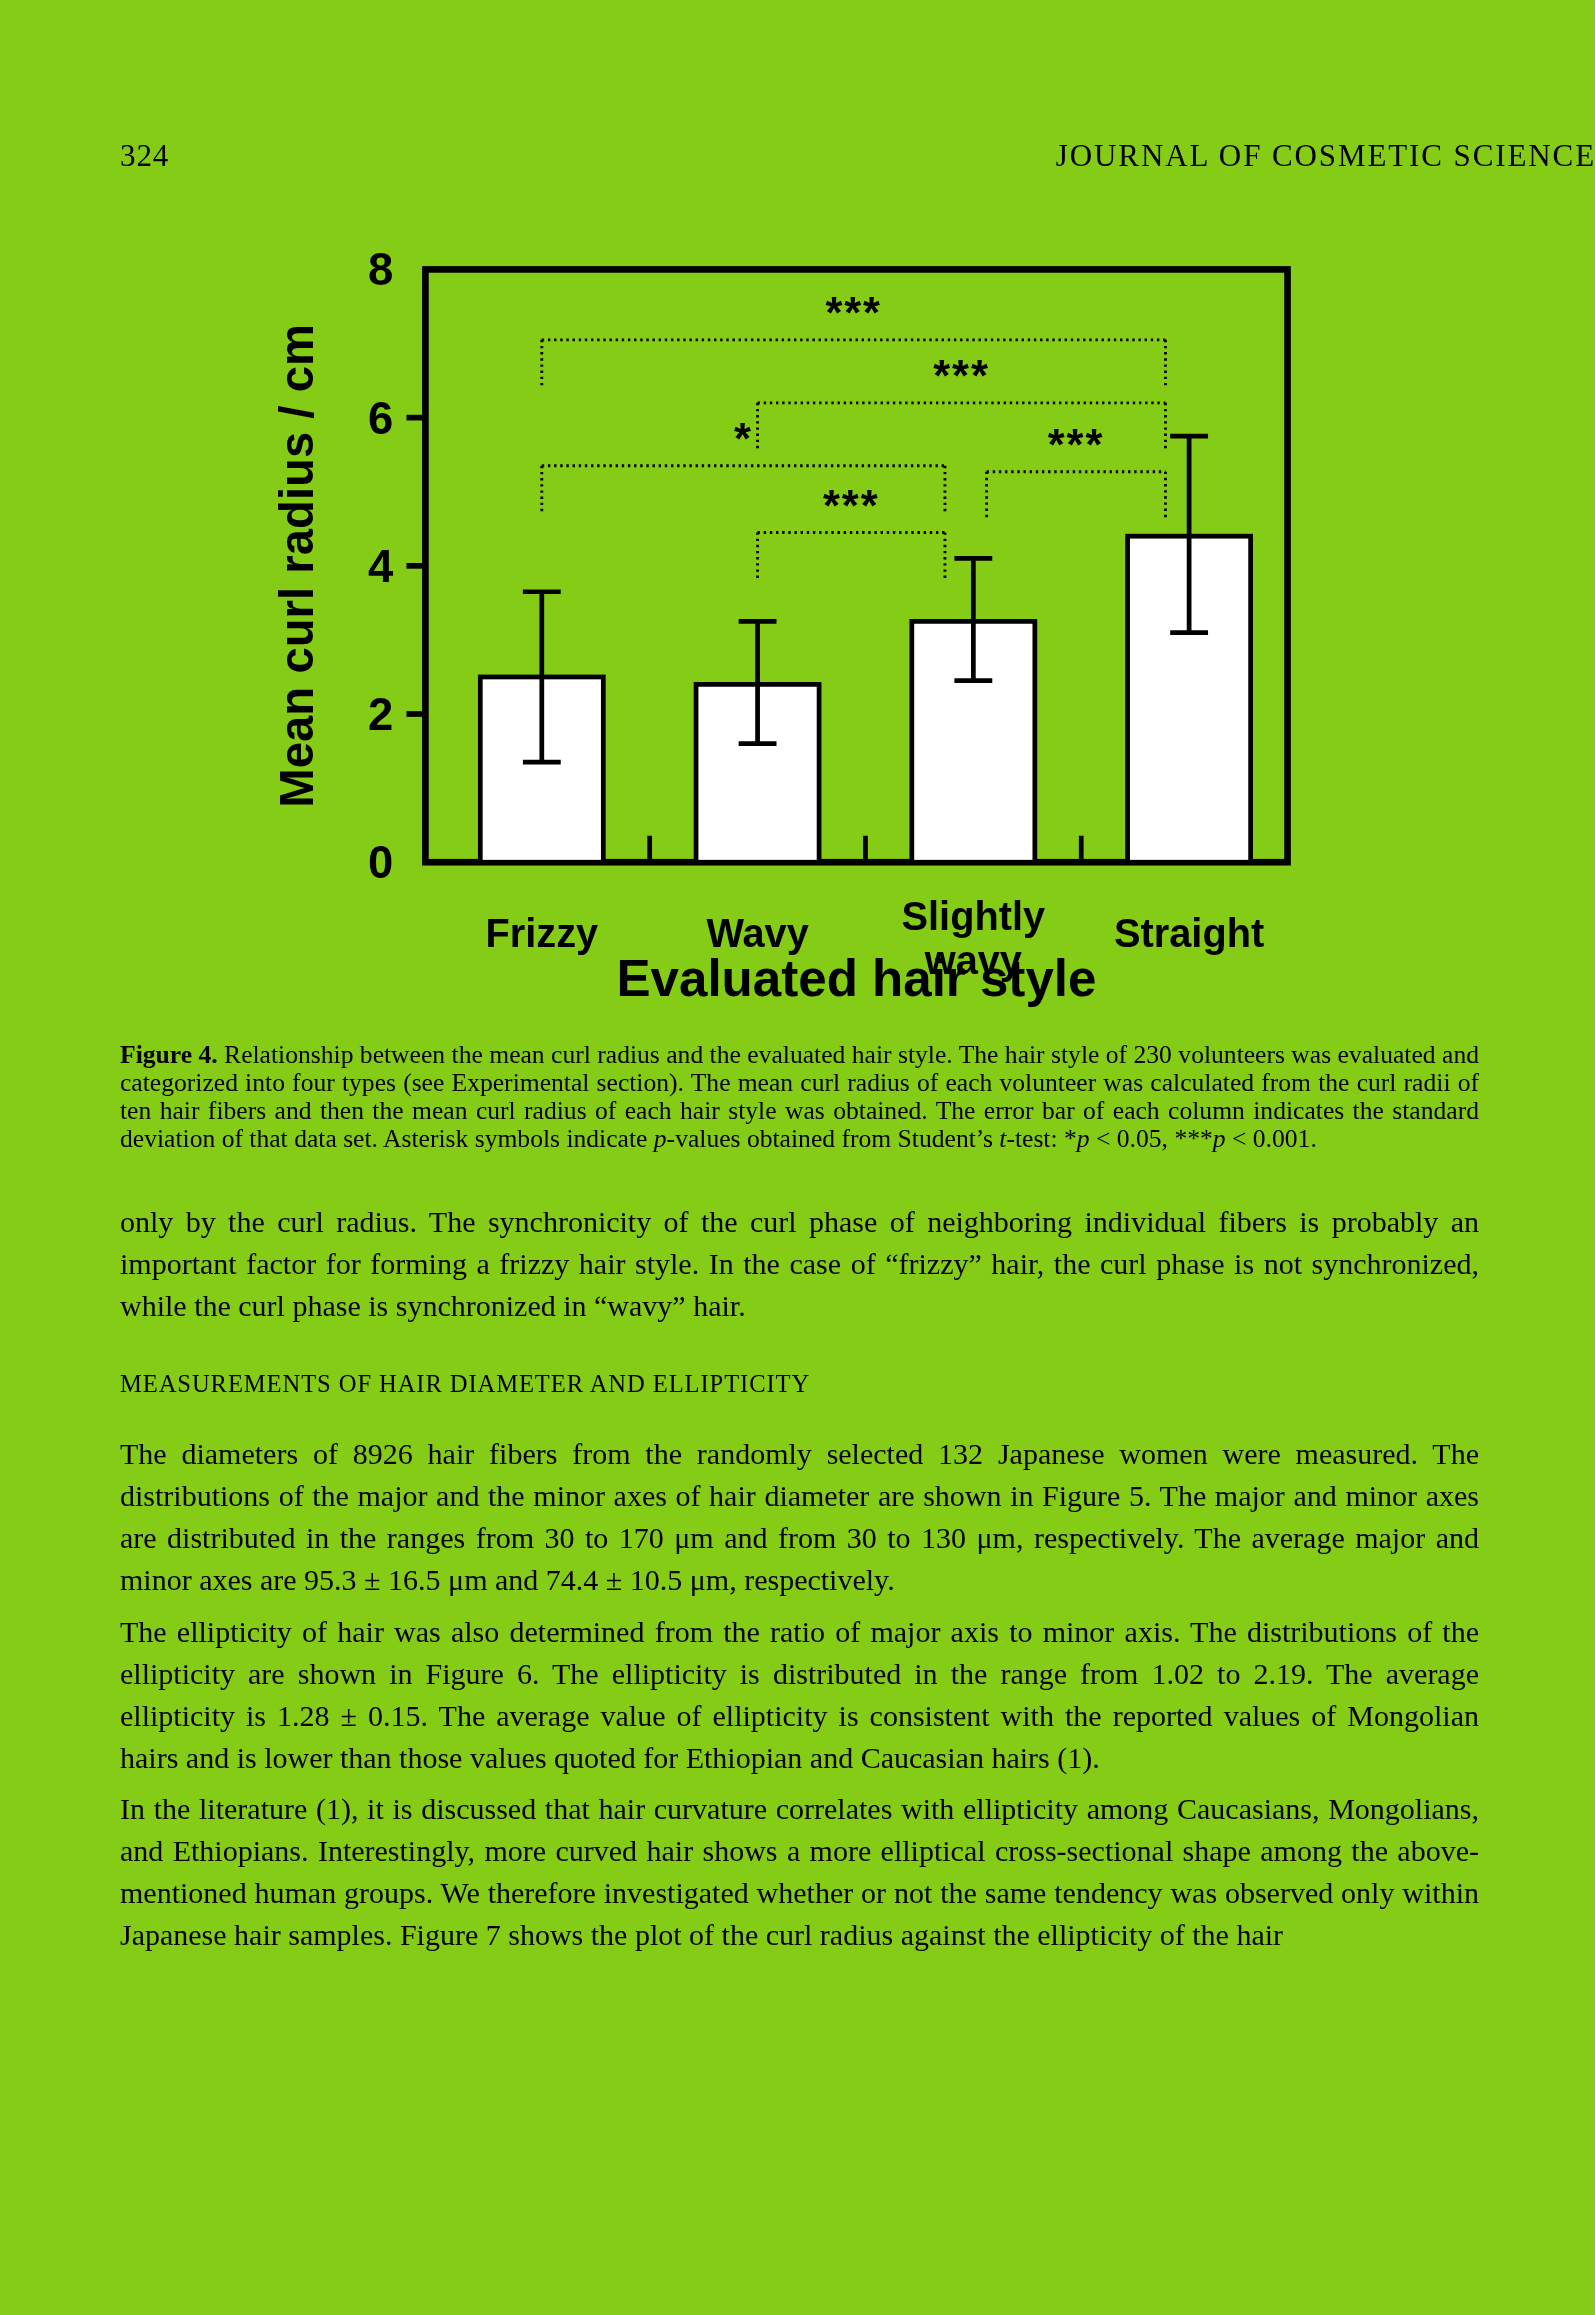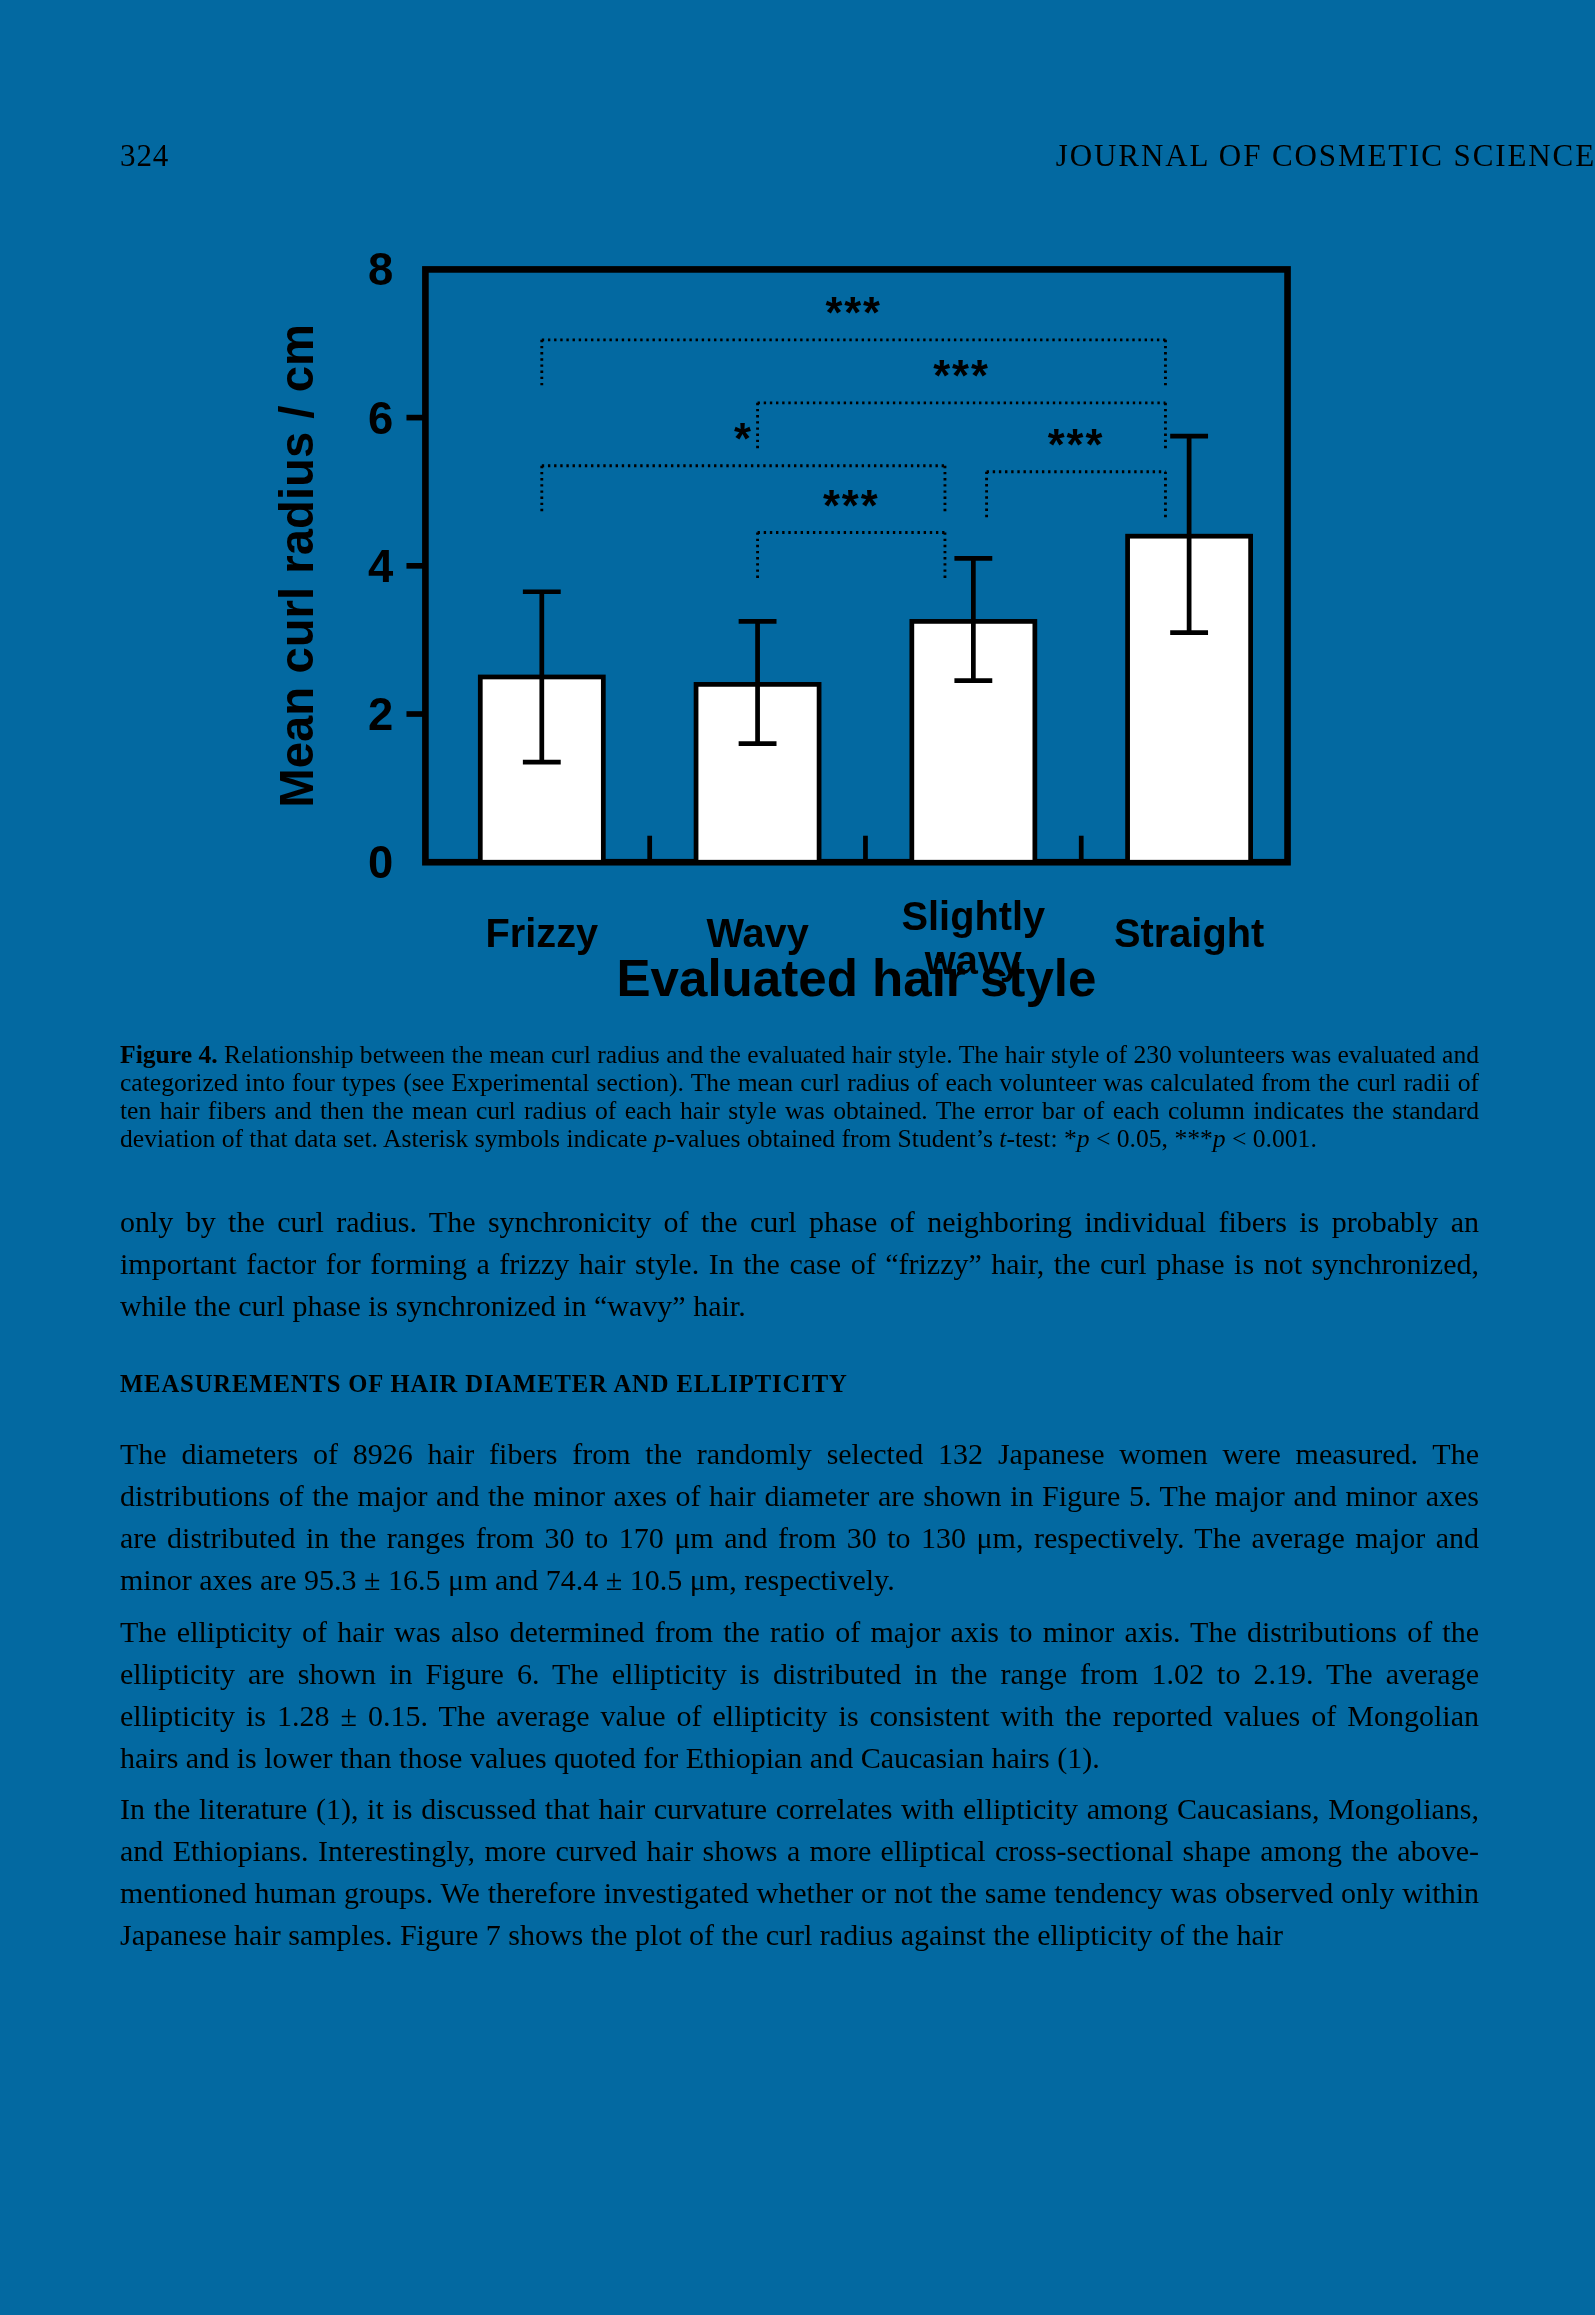--- a/index.html
+++ b/index.html
@@ -1,19 +1,19 @@
 <!DOCTYPE html>
 <html style="font-size:15px"><head>
 <meta charset="utf-8">
 <style>
   html,body{margin:0;padding:0;background:#ffffff;}
   #page{
     position:relative;
     width:1596px;height:2316px;
-    background:#0369a1;
+    background:#84cc16;
     font-family:"Liberation Serif",serif;
     color:#000;
     overflow:hidden;
   }
   .hdr-num{
     position:absolute;left:120px;top:138px;
     font-size:31px;letter-spacing:0.9px;
   }
   .hdr-title{
     position:absolute;left:0;top:138px;width:1596px;
@@ -31,21 +31,21 @@
     position:absolute;left:120px;top:1041px;width:1359px;
     font-size:25.6px;line-height:28px;text-align:justify;
   }
   .bodytext{
     position:absolute;left:120px;top:1201px;width:1359px;
     font-size:30px;line-height:42px;text-align:justify;
   }
   .bodytext p{margin:0 0 9.5px 0;}
   .bodytext h3{
     margin:36px 0 28px 0;
-    font-size:24.6px;font-weight:bold;letter-spacing:0.9px;
+    font-size:24.6px;font-weight:normal;letter-spacing:0.9px;
   }
 </style>
 </head>
 <body>
 
 <div id="page">
 
   <div class="hdr-num">324</div>
   <div class="hdr-title">JOURNAL OF COSMETIC SCIENCE</div>
 

